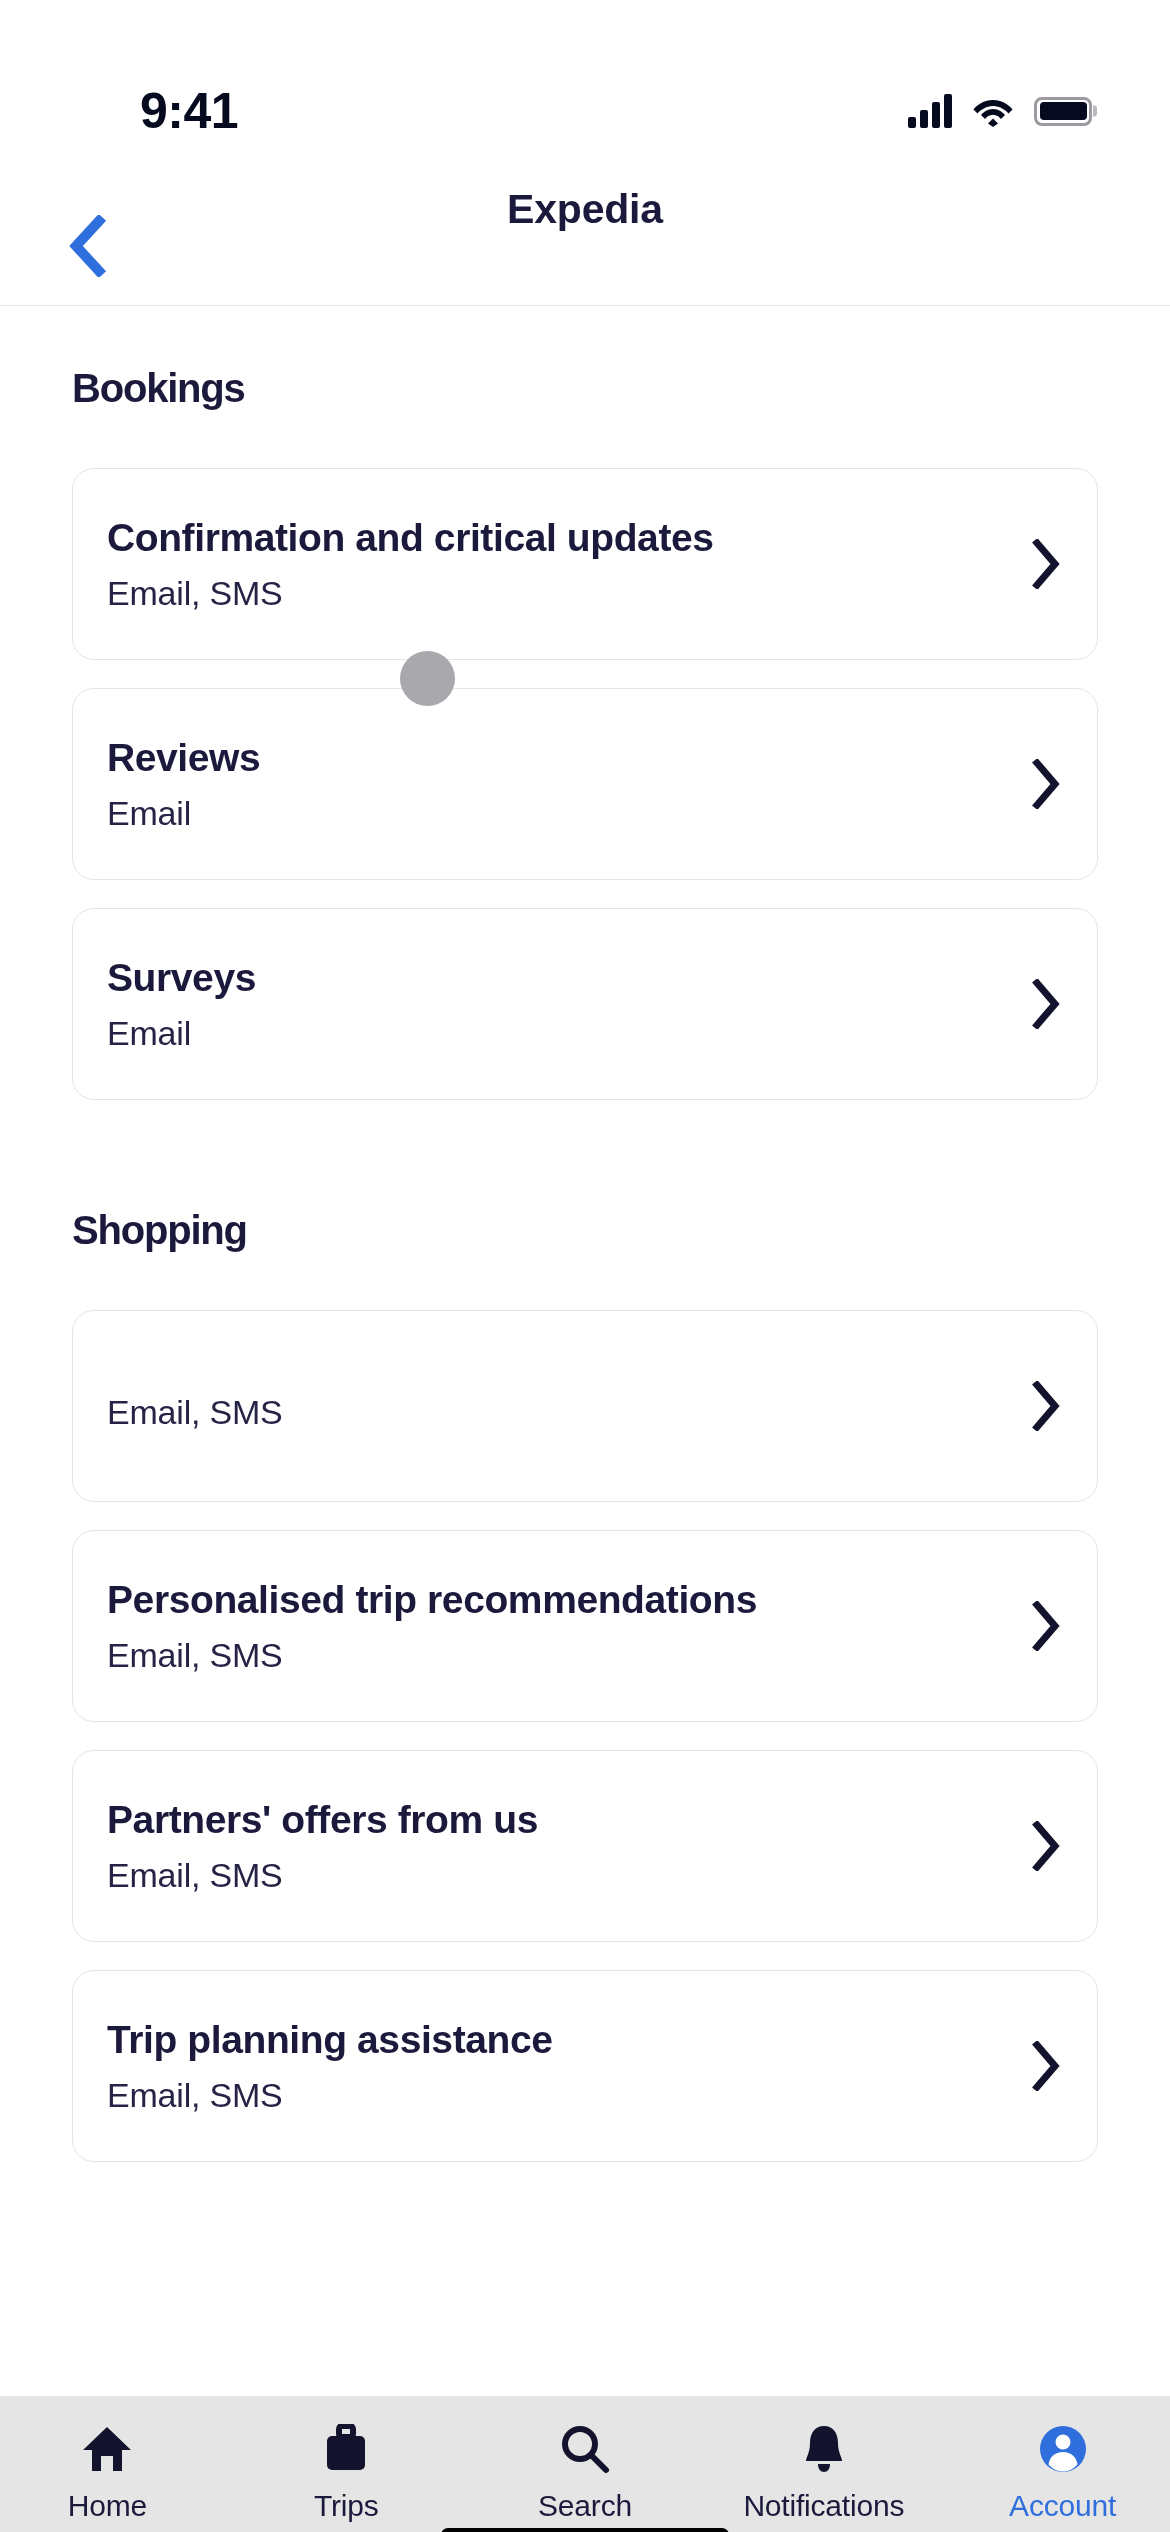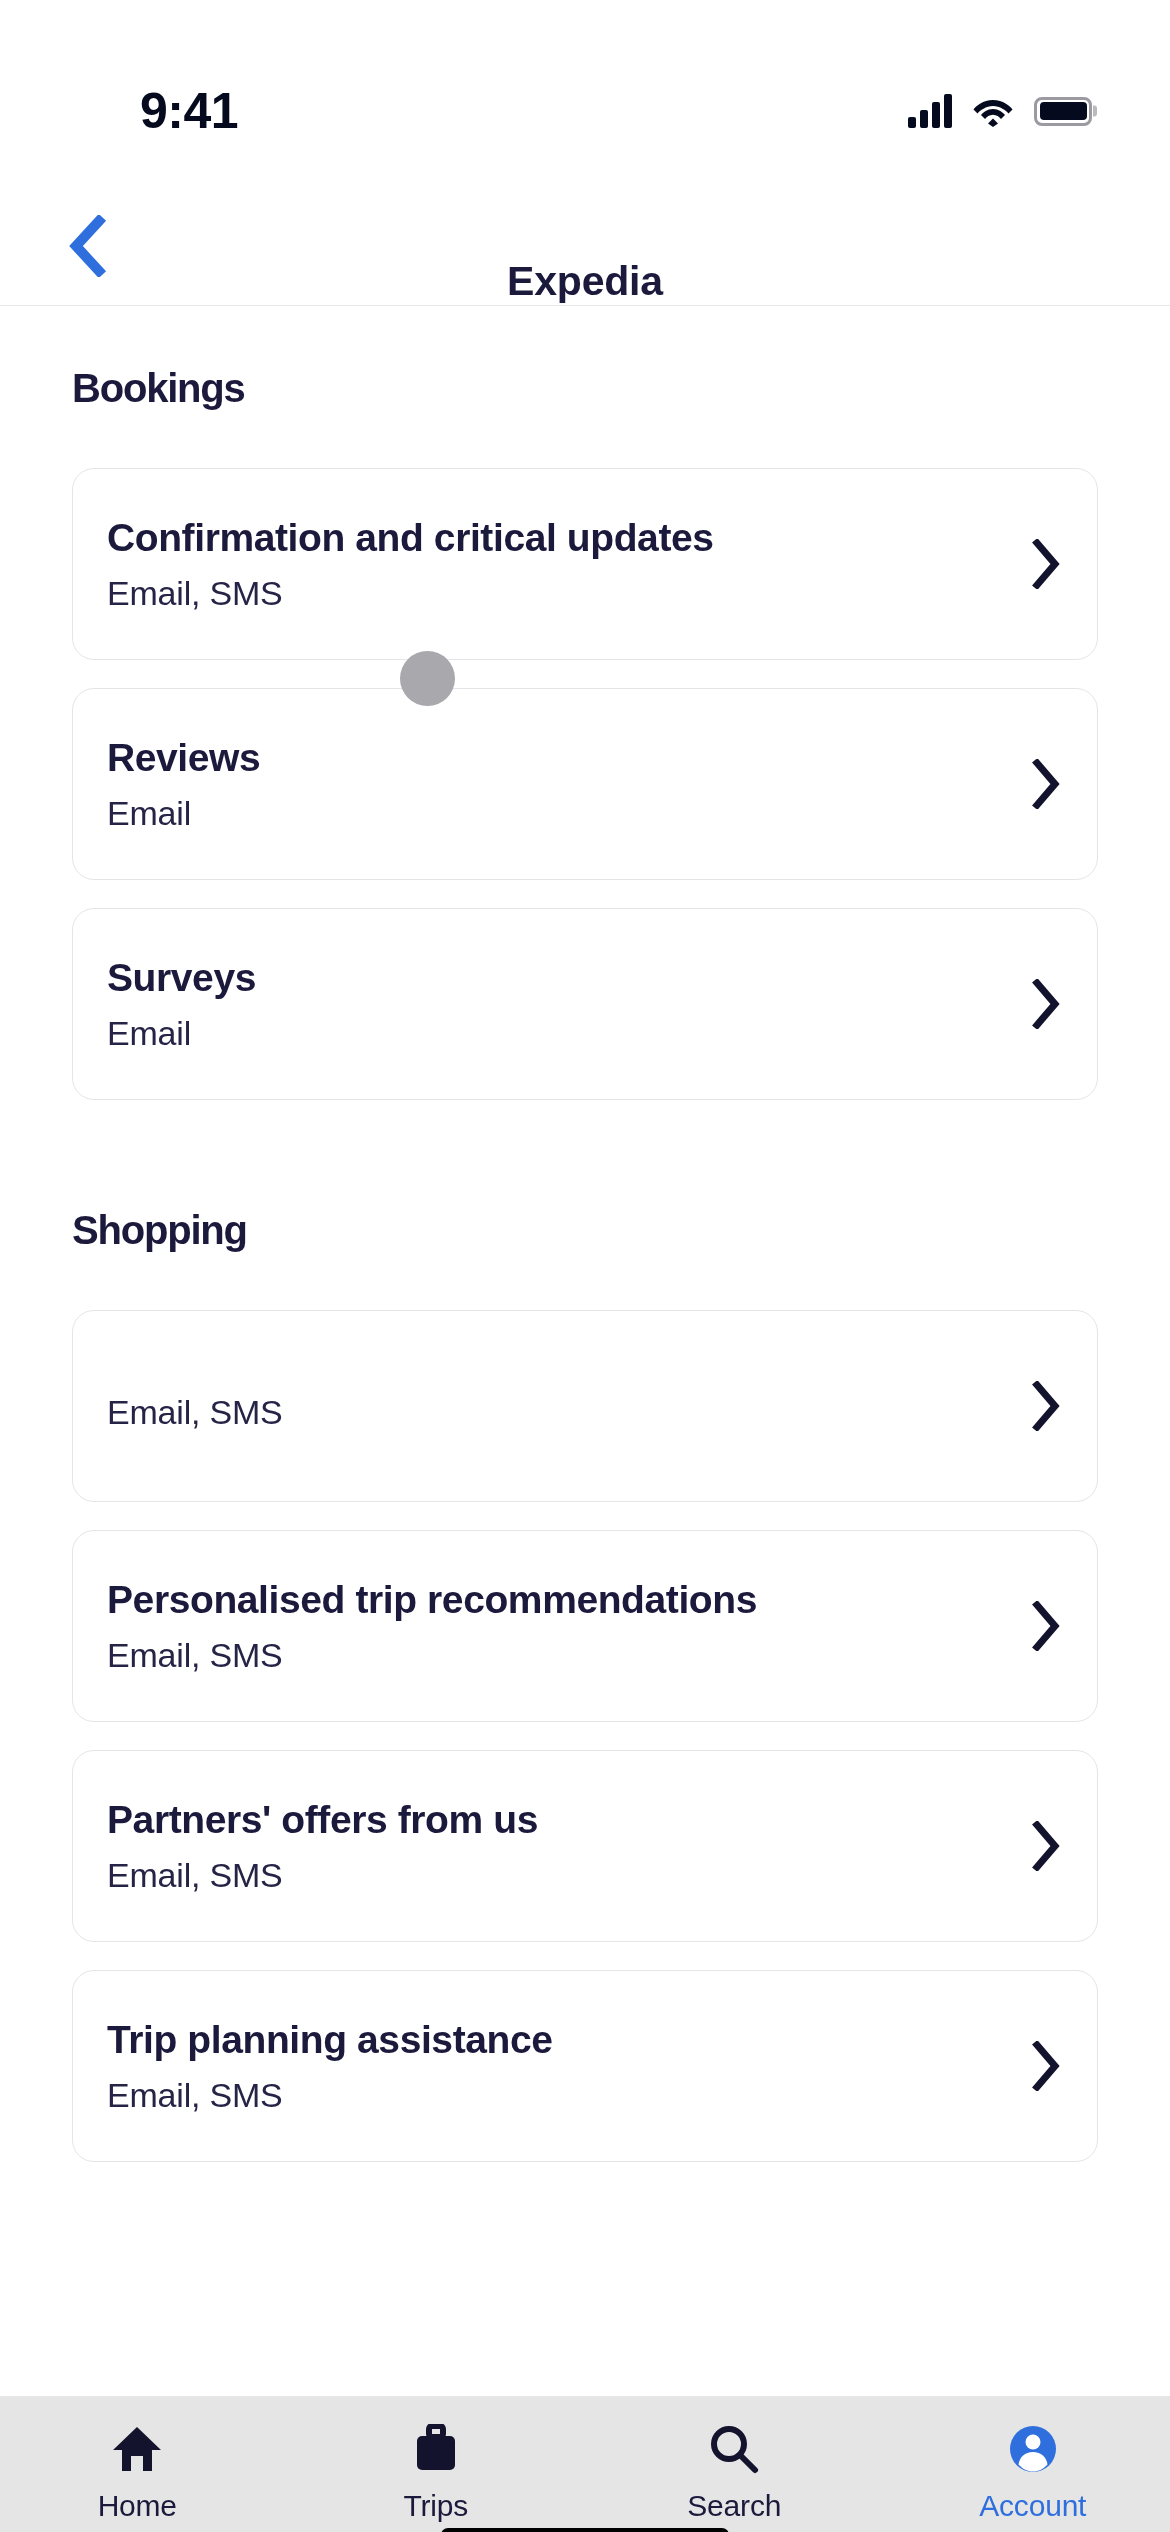--- a/index.html
+++ b/index.html
@@ -61,21 +61,21 @@
     width:4px; height:11px;
     background:#b9b9bf; border-radius:0 3px 3px 0;
   }
   .batt span { display:block; width:100%; height:100%; background:#060a1e; border-radius:4px; }
 
   
   .navbar {
     flex:0 0 120px;
     height:120px;
     position:relative;
-    display:flex; align-items:flex-end;
+    display:flex; align-items:flex-start;
     border-bottom:1.5px solid #e6e7ea;
   }
   .nav-back {
     position:absolute;
     left:54px; top:50%;
     transform:translateY(-50%);
     width:68px; height:68px;
     display:flex; align-items:center; justify-content:center;
     cursor:pointer;
   }
@@ -328,20 +328,29 @@
     <div class="tab">
       <span class="tab-icon">
         <svg width="52" height="52" viewBox="0 0 52 52">
           <circle cx="21" cy="21" r="15" fill="none" stroke="#14132e" stroke-width="6"></circle>
           <line x1="32" y1="32" x2="47" y2="47" stroke="#14132e" stroke-width="6" stroke-linecap="round"></line>
         </svg>
       </span>
       <span class="tab-label">Search</span>
     </div>
 
+    <div class="tab">
+      <span class="tab-icon">
+        <svg width="52" height="52" viewBox="0 0 52 52">
+          <path d="M26 3 C17 3 12 10 12 20 C12 30 8 34 8 38 L44 38 C44 34 40 30 40 20 C40 10 35 3 26 3 Z" fill="#14132e"></path>
+          <path d="M20 41 L32 41 C32 46 29.5 49 26 49 C22.5 49 20 46 20 41 Z" fill="#14132e"></path>
+        </svg>
+      </span>
+      <span class="tab-label">Notifications</span>
+    </div>
 
     <div class="tab active">
       <span class="tab-icon">
         <svg width="52" height="52" viewBox="0 0 52 52">
           <circle cx="26" cy="26" r="23" fill="#2f6fdd"></circle>
           <circle cx="26" cy="19" r="7.5" fill="#ffffff"></circle>
           <path d="M26 29 C18 29 12.5 34 11.5 41.5 C15.5 46 20.5 48.5 26 48.5 C31.5 48.5 36.5 46 40.5 41.5 C39.5 34 34 29 26 29 Z" fill="#ffffff"></path>
         </svg>
       </span>
       <span class="tab-label">Account</span>

